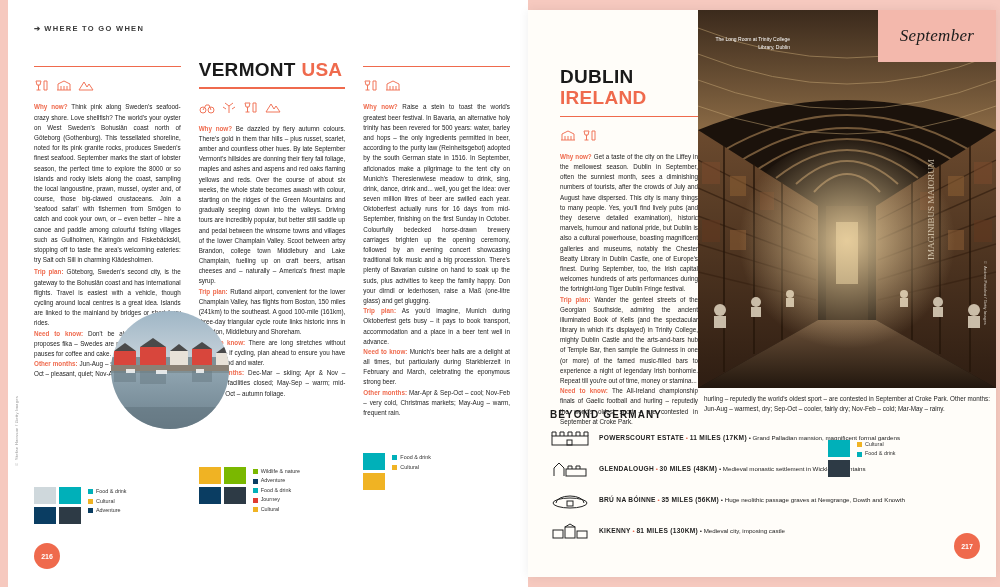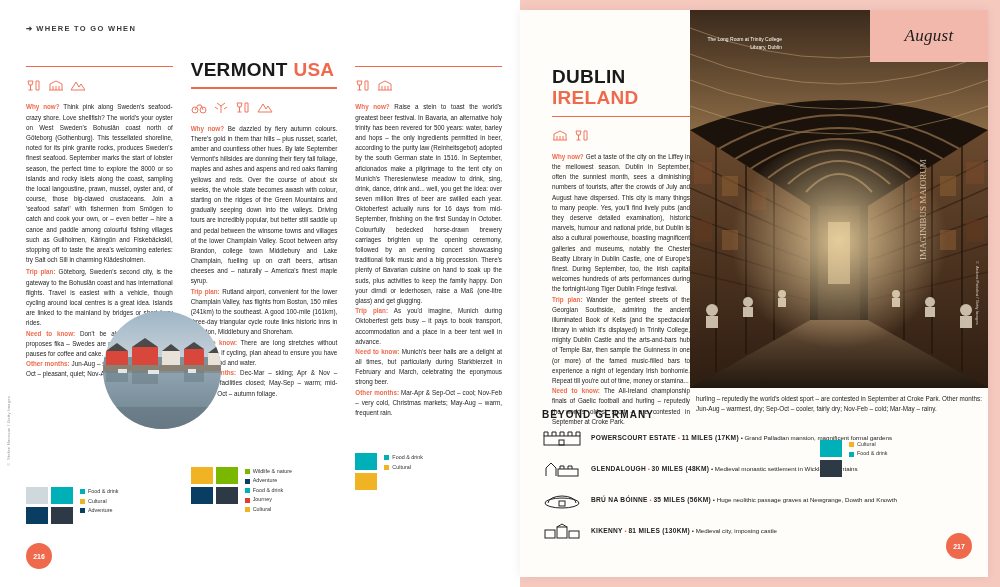--- a/index.html
+++ b/index.html
@@ -4,21 +4,21 @@
 <style>
   * { box-sizing: border-box; }
   html, body { margin:0; padding:0; }
   body {
     width:1000px; height:587px;
     font-family:"Liberation Sans", sans-serif;
     background:#f6c9bf;
     overflow:hidden;
     position:relative;
   }
-  .spread { position:absolute; inset:0; display:flex; }
+  .spread { position:absolute; inset:0; display:flex;margin-left:8px; }
 
   
   .page-left {
     width:520px; height:587px; background:#ffffff;
     position:relative; padding:24px 18px 0 26px;
   }
   .kicker {
     font-size:7.5px; letter-spacing:1.3px; color:#3a3a3a;
     font-weight:700; text-transform:uppercase; margin-bottom:26px;
   }
@@ -476,21 +476,21 @@
 
           <g fill="#efe4cc" opacity=".75" font-family="Liberation Serif, serif" font-size="9">
             <text x="236" y="250" transform="rotate(-90 236 250)">IMAGINIBUS MAIORUM</text>
           </g>
         </svg>
       </div>
       <div class="hero-caption">The Long Room at Trinity College Library, Dublin</div>
       <div class="hero-credit">© Andrea Pistolesi / Getty Images</div>
 
       <div class="month-tab">
-        <span>August</span>
+        <span>September</span>
       </div>
 
       <div class="right-col">
         <div class="dest-title">
           <span>DUBLIN</span>
           <span class="country">IRELAND</span>
         </div>
         <div class="rule"></div>
         <div class="icon-row">
           <svg class="ic" width="16" height="14" viewBox="0 0 16 14">

